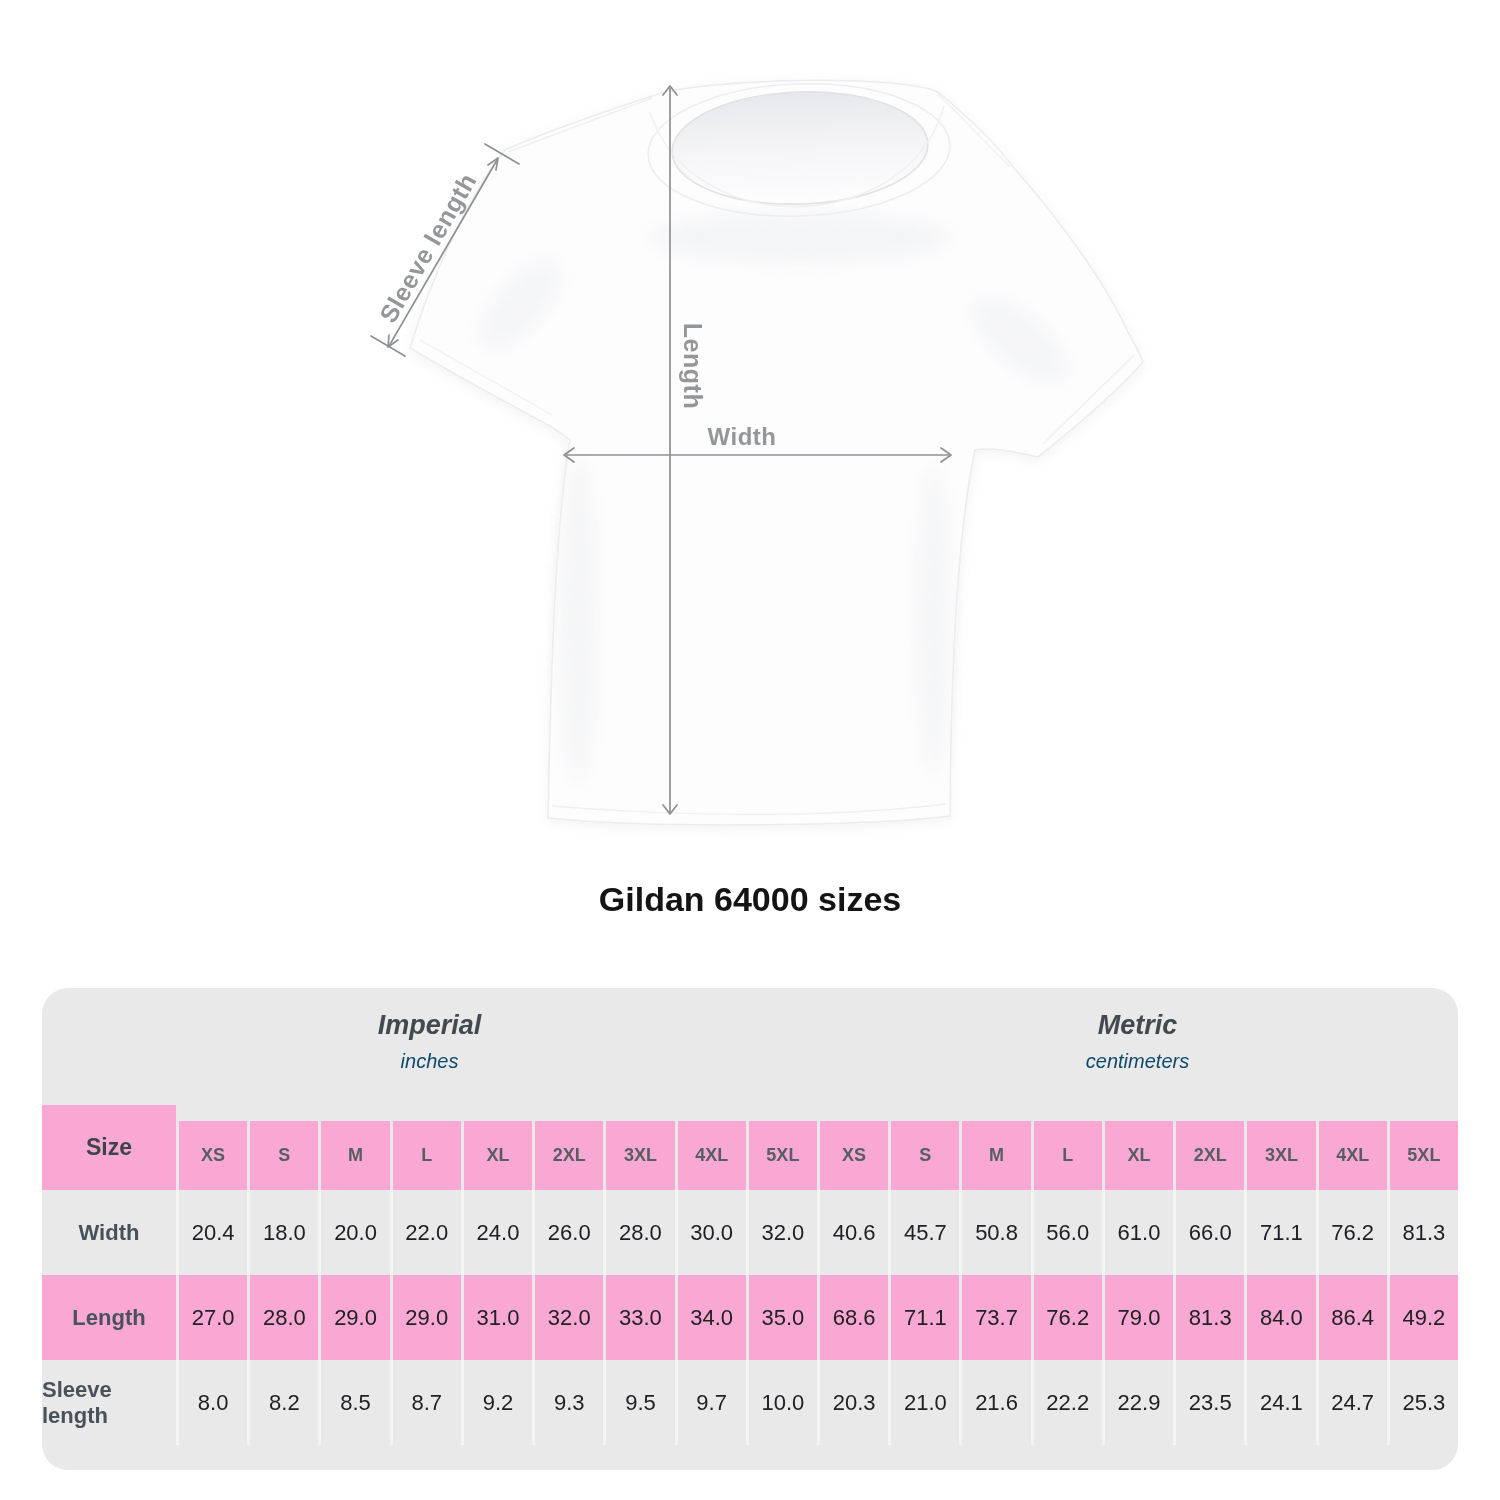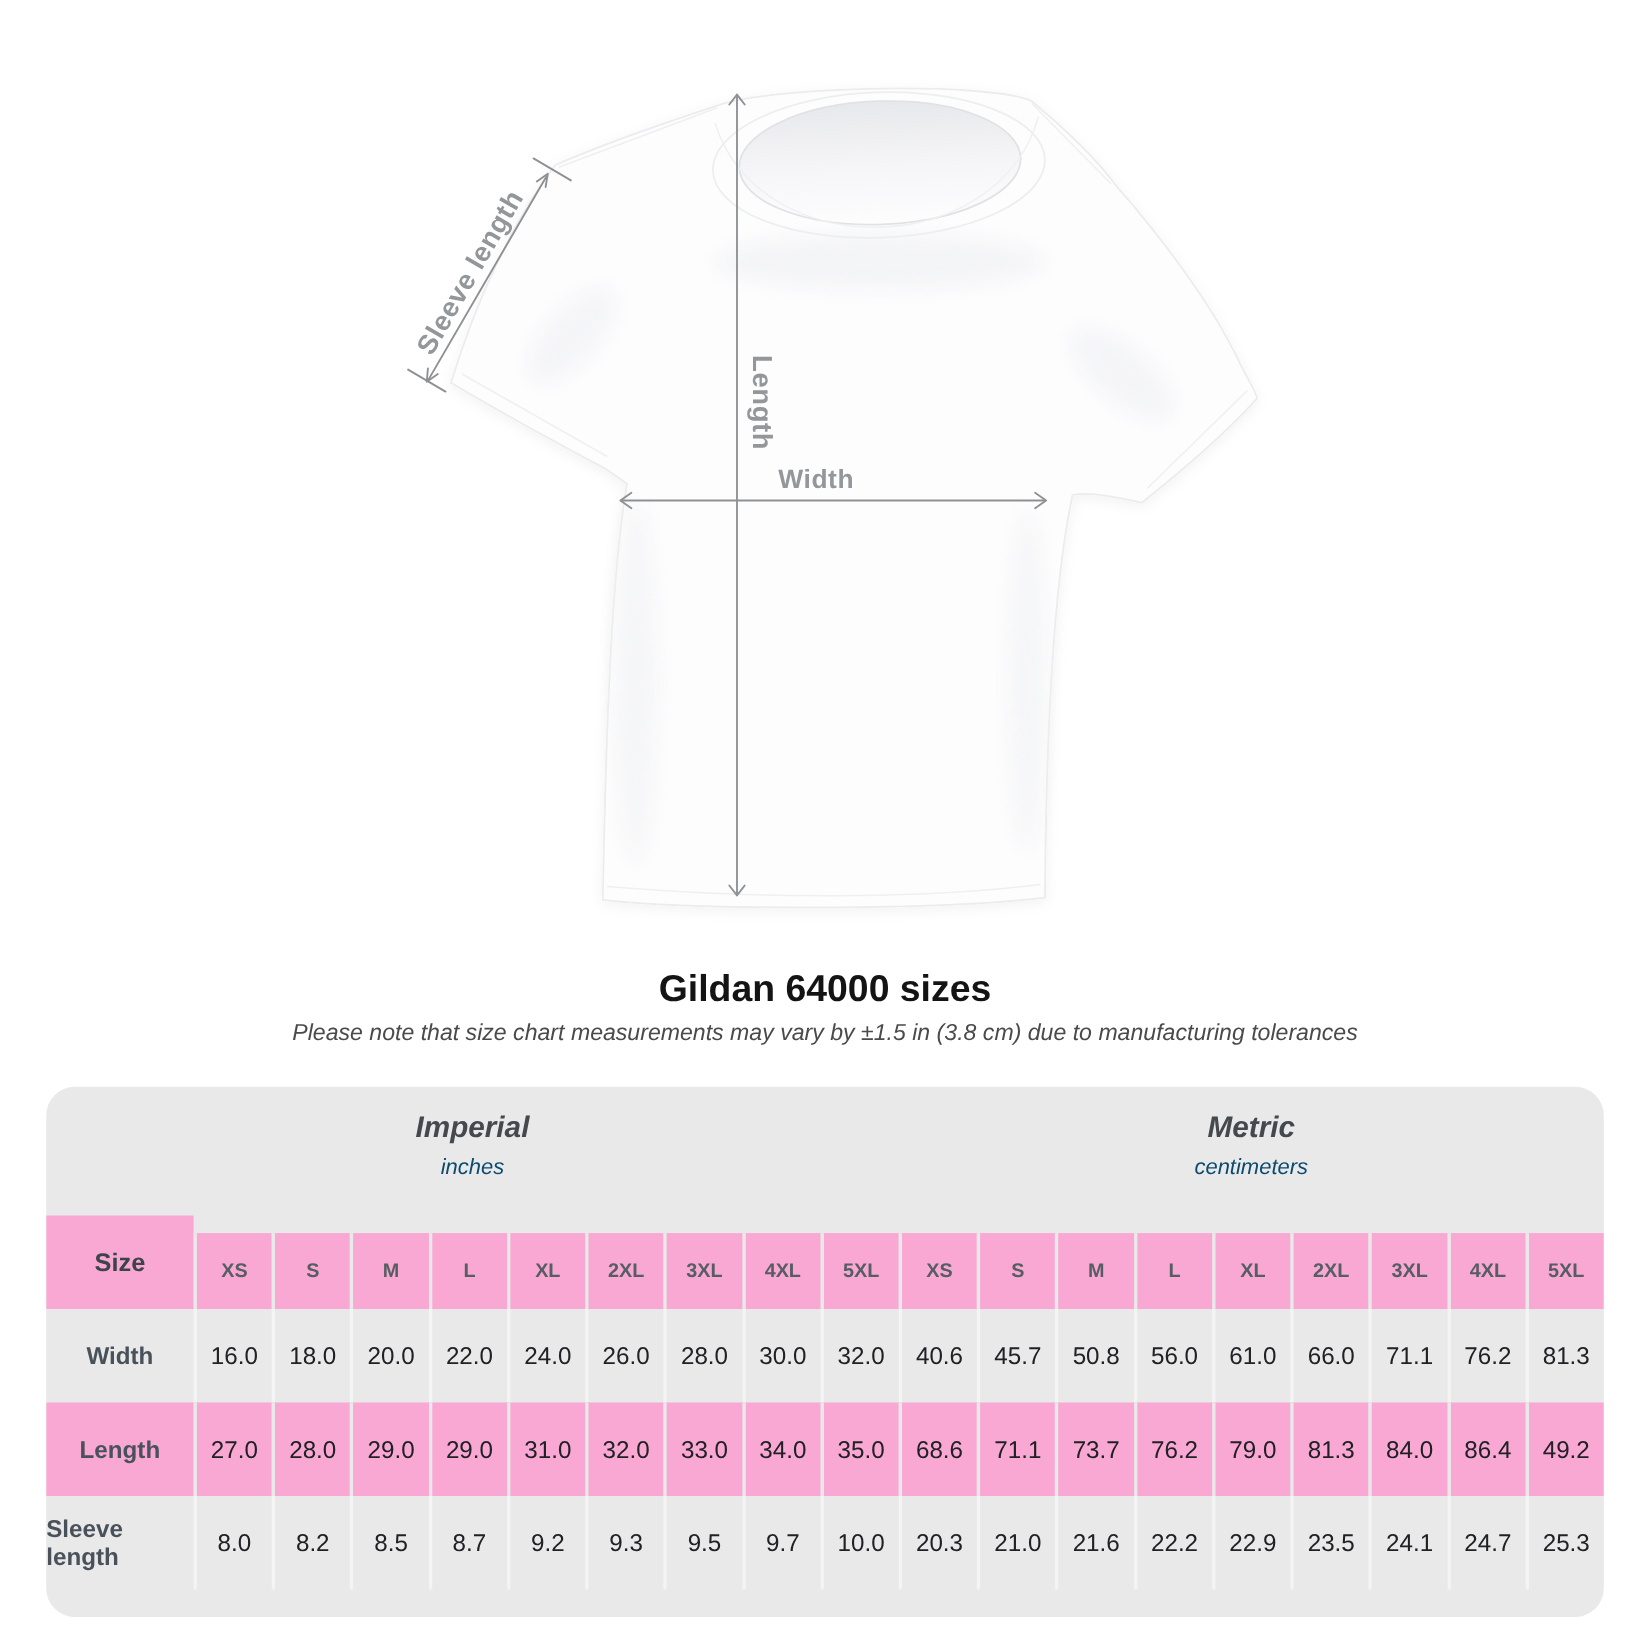--- a/index.html
+++ b/index.html
@@ -115,21 +115,20 @@
       <path d="M 485 144 L 519 164"></path>
       <path d="M 371 336 L 405 356"></path>
     </g>
   </svg>
 
   <div class="diagram-label label-sleeve">Sleeve length</div>
   <div class="diagram-label label-length">Length</div>
   <div class="diagram-label label-width">Width</div>
 
   <div class="title">Gildan 64000 sizes</div>
-  <div class="subtitle">Please note that size chart measurements may vary by ±1.5 in (3.8 cm) due to manufacturing tolerances</div>
 
   <div class="size-table">
     <div class="group-header">
       <div class="group">
         <div class="g-label">Imperial</div>
         <div class="g-unit">inches</div>
       </div>
       <div class="group">
         <div class="g-label">Metric</div>
         <div class="g-unit">centimeters</div>
@@ -152,21 +151,21 @@
           <div class="cell sizecell">M</div>
           <div class="cell sizecell">L</div>
           <div class="cell sizecell">XL</div>
           <div class="cell sizecell">2XL</div>
           <div class="cell sizecell">3XL</div>
           <div class="cell sizecell">4XL</div>
           <div class="cell sizecell">5XL</div>
         </div>
         <div class="trow shade">
           <div class="cell rowlabel">Width</div>
-          <div class="cell valcell">16.0</div>
+          <div class="cell valcell">20.4</div>
           <div class="cell valcell">18.0</div>
           <div class="cell valcell">20.0</div>
           <div class="cell valcell">22.0</div>
           <div class="cell valcell">24.0</div>
           <div class="cell valcell">26.0</div>
           <div class="cell valcell">28.0</div>
           <div class="cell valcell">30.0</div>
           <div class="cell valcell">32.0</div>
           <div class="cell valcell">40.6</div>
           <div class="cell valcell">45.7</div>

